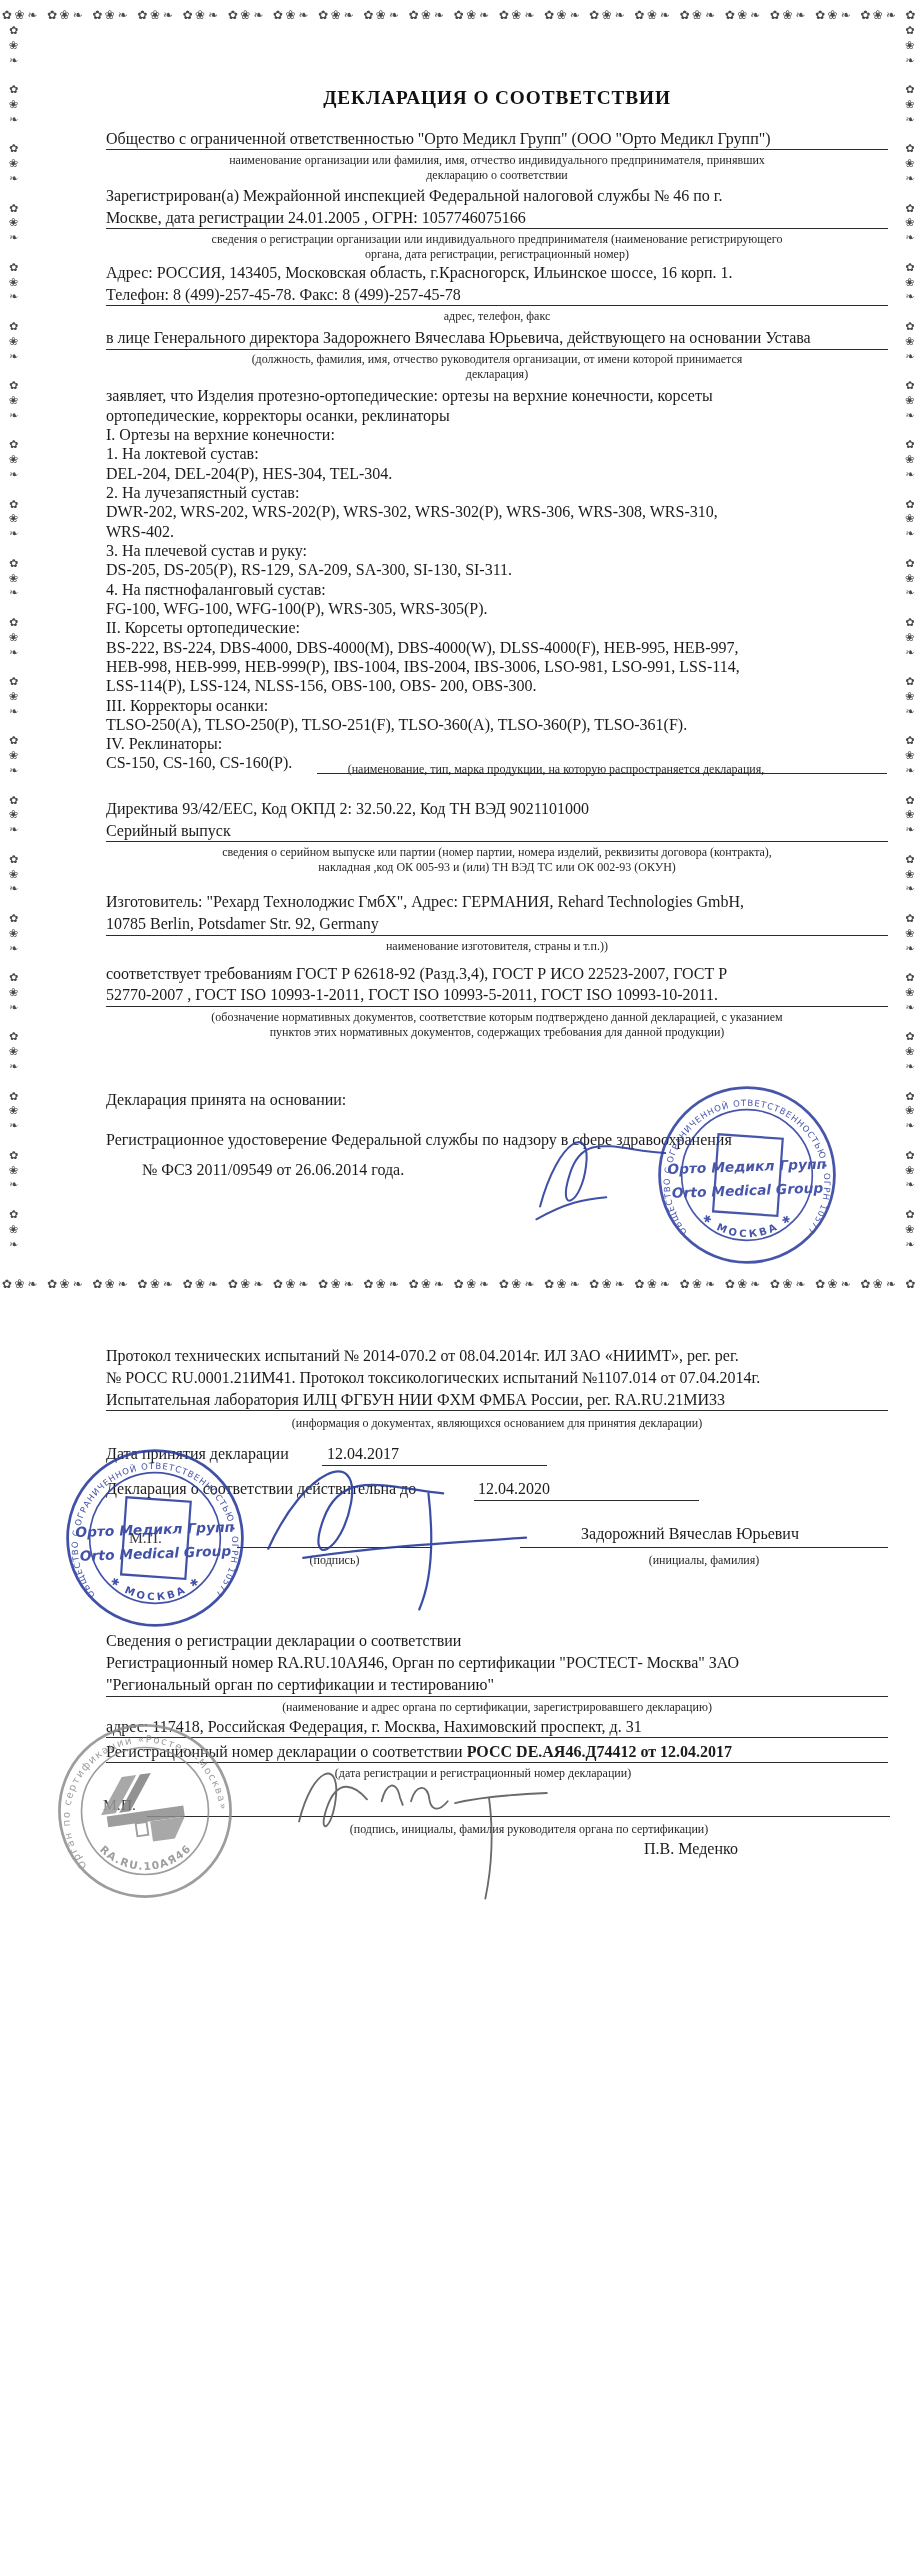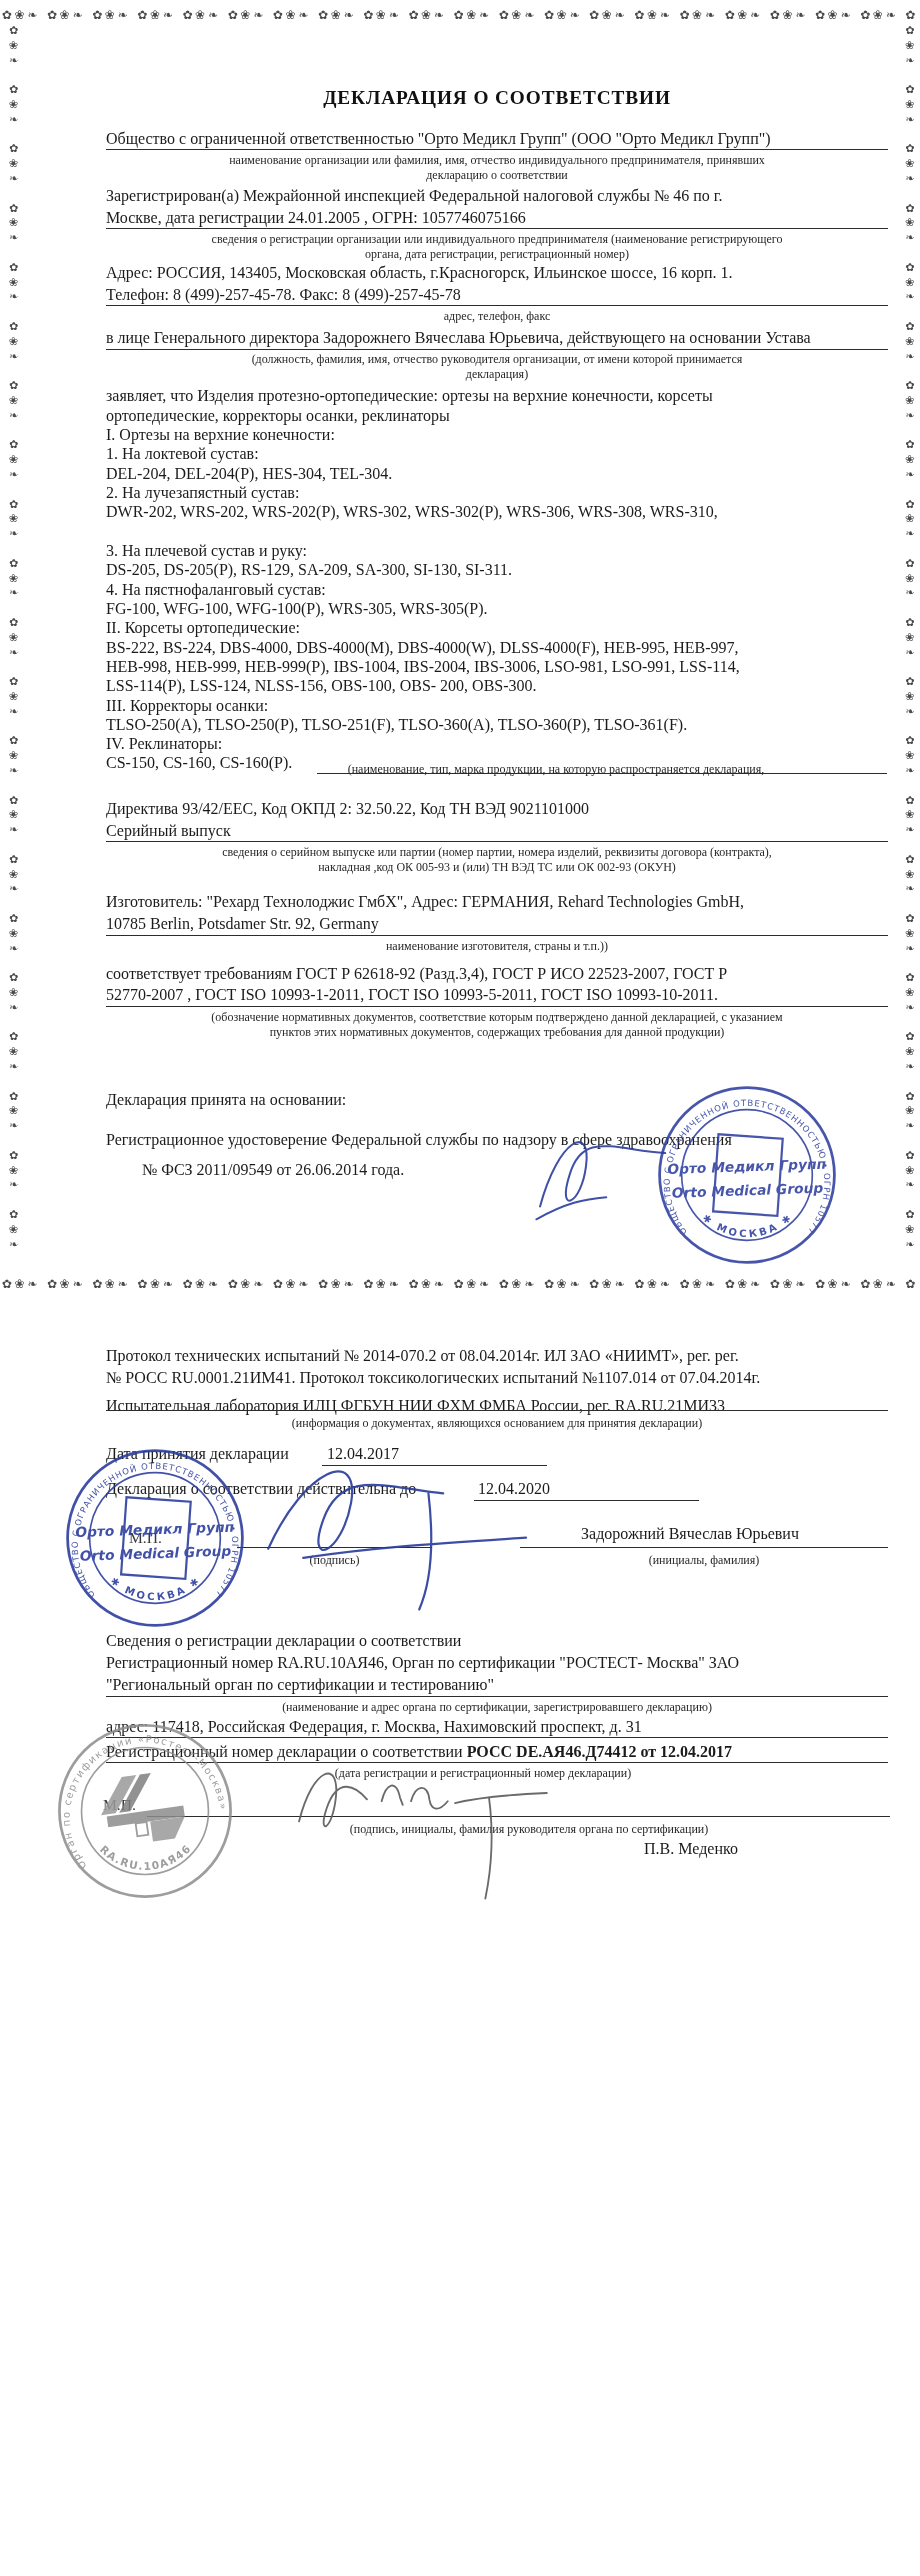--- a/index.html
+++ b/index.html
@@ -60,20 +60,21 @@
   <div class="cap" style="top:352px;">(должность, фамилия, имя, отчество руководителя организации, от имени которой принимается</div>
   <div class="cap" style="top:367px;">декларация)</div>
 
   <div class="ln" style="top:386px;">заявляет, что Изделия протезно-ортопедические: ортезы на верхние конечности, корсеты</div>
   <div class="ln" style="top:406px;">ортопедические, корректоры осанки, реклинаторы</div>
   <div class="ln" style="top:425px;">I. Ортезы на верхние конечности:</div>
   <div class="ln" style="top:444px;">1. На локтевой сустав:</div>
   <div class="ln" style="top:464px;">DEL-204, DEL-204(P), HES-304, TEL-304.</div>
   <div class="ln" style="top:483px;">2. На лучезапястный сустав:</div>
   <div class="ln" style="top:502px;">DWR-202, WRS-202, WRS-202(P), WRS-302, WRS-302(P), WRS-306, WRS-308, WRS-310,</div>
+  <div class="ln" style="top:522px;">WRS-402.</div>
   <div class="ln" style="top:541px;">3. На плечевой сустав и руку:</div>
   <div class="ln" style="top:560px;">DS-205, DS-205(P), RS-129, SA-209, SA-300, SI-130, SI-311.</div>
   <div class="ln" style="top:580px;">4. На пястнофаланговый сустав:</div>
   <div class="ln" style="top:599px;">FG-100, WFG-100, WFG-100(P), WRS-305, WRS-305(P).</div>
   <div class="ln" style="top:618px;">II. Корсеты ортопедические:</div>
   <div class="ln" style="top:638px;">BS-222, BS-224, DBS-4000, DBS-4000(M), DBS-4000(W), DLSS-4000(F), HEB-995, HEB-997,</div>
   <div class="ln" style="top:657px;">HEB-998, HEB-999, HEB-999(P), IBS-1004, IBS-2004, IBS-3006, LSO-981, LSO-991, LSS-114,</div>
   <div class="ln" style="top:676px;">LSS-114(P), LSS-124, NLSS-156, OBS-100, OBS- 200, OBS-300.</div>
   <div class="ln" style="top:696px;">III. Корректоры осанки:</div>
   <div class="ln" style="top:715px;">TLSO-250(A), TLSO-250(P), TLSO-251(F), TLSO-360(A), TLSO-360(P), TLSO-361(F).</div>
@@ -124,21 +125,21 @@
   </svg>
   <svg class="sig" style="left:529px;top:1118px;" width="184" height="129" viewBox="0 0 200 140">
     <g fill="none" stroke="#2c3e9e" stroke-width="2.2" stroke-linecap="round" opacity=".9">
       <path d="M12,96 C32,22 68,6 62,52 C57,94 30,106 44,62 C58,14 92,34 148,38"></path>
       <path d="M8,110 C40,92 60,88 84,86"></path>
     </g>
   </svg>
 
   <div class="ln" style="top:1346px;">Протокол  технических испытаний № 2014-070.2 от 08.04.2014г. ИЛ ЗАО «НИИМТ», рег. рег.</div>
   <div class="ln" style="top:1368px;">№ РОСС RU.0001.21ИМ41. Протокол токсикологических испытаний №1107.014 от 07.04.2014г.</div>
-  <div class="ln" style="top:1390px;margin-top:6px;">Испытательная лаборатория ИЛЦ ФГБУН НИИ ФХМ ФМБА России, рег. RA.RU.21МИ33</div>
+  <div class="ln" style="top:1390px;">Испытательная лаборатория ИЛЦ ФГБУН НИИ ФХМ ФМБА России, рег. RA.RU.21МИ33</div>
   <div class="rule" style="left:106px;top:1410px;width:782px;"></div>
   <div class="cap" style="top:1416px;">(информация о документах, являющихся основанием для принятия декларации)</div>
 
   <div class="ln" style="top:1444px;">Дата принятия декларации</div>
   <div class="ln" style="top:1444px;left:327px;width:276px;">12.04.2017</div>
   <div class="rule" style="left:322px;top:1465px;width:225px;"></div>
 
   <div class="ln" style="top:1479px;">Декларация о соответствии действительна до</div>
   <div class="ln" style="top:1479px;left:478px;width:276px;">12.04.2020</div>
   <div class="rule" style="left:474px;top:1500px;width:225px;"></div>

